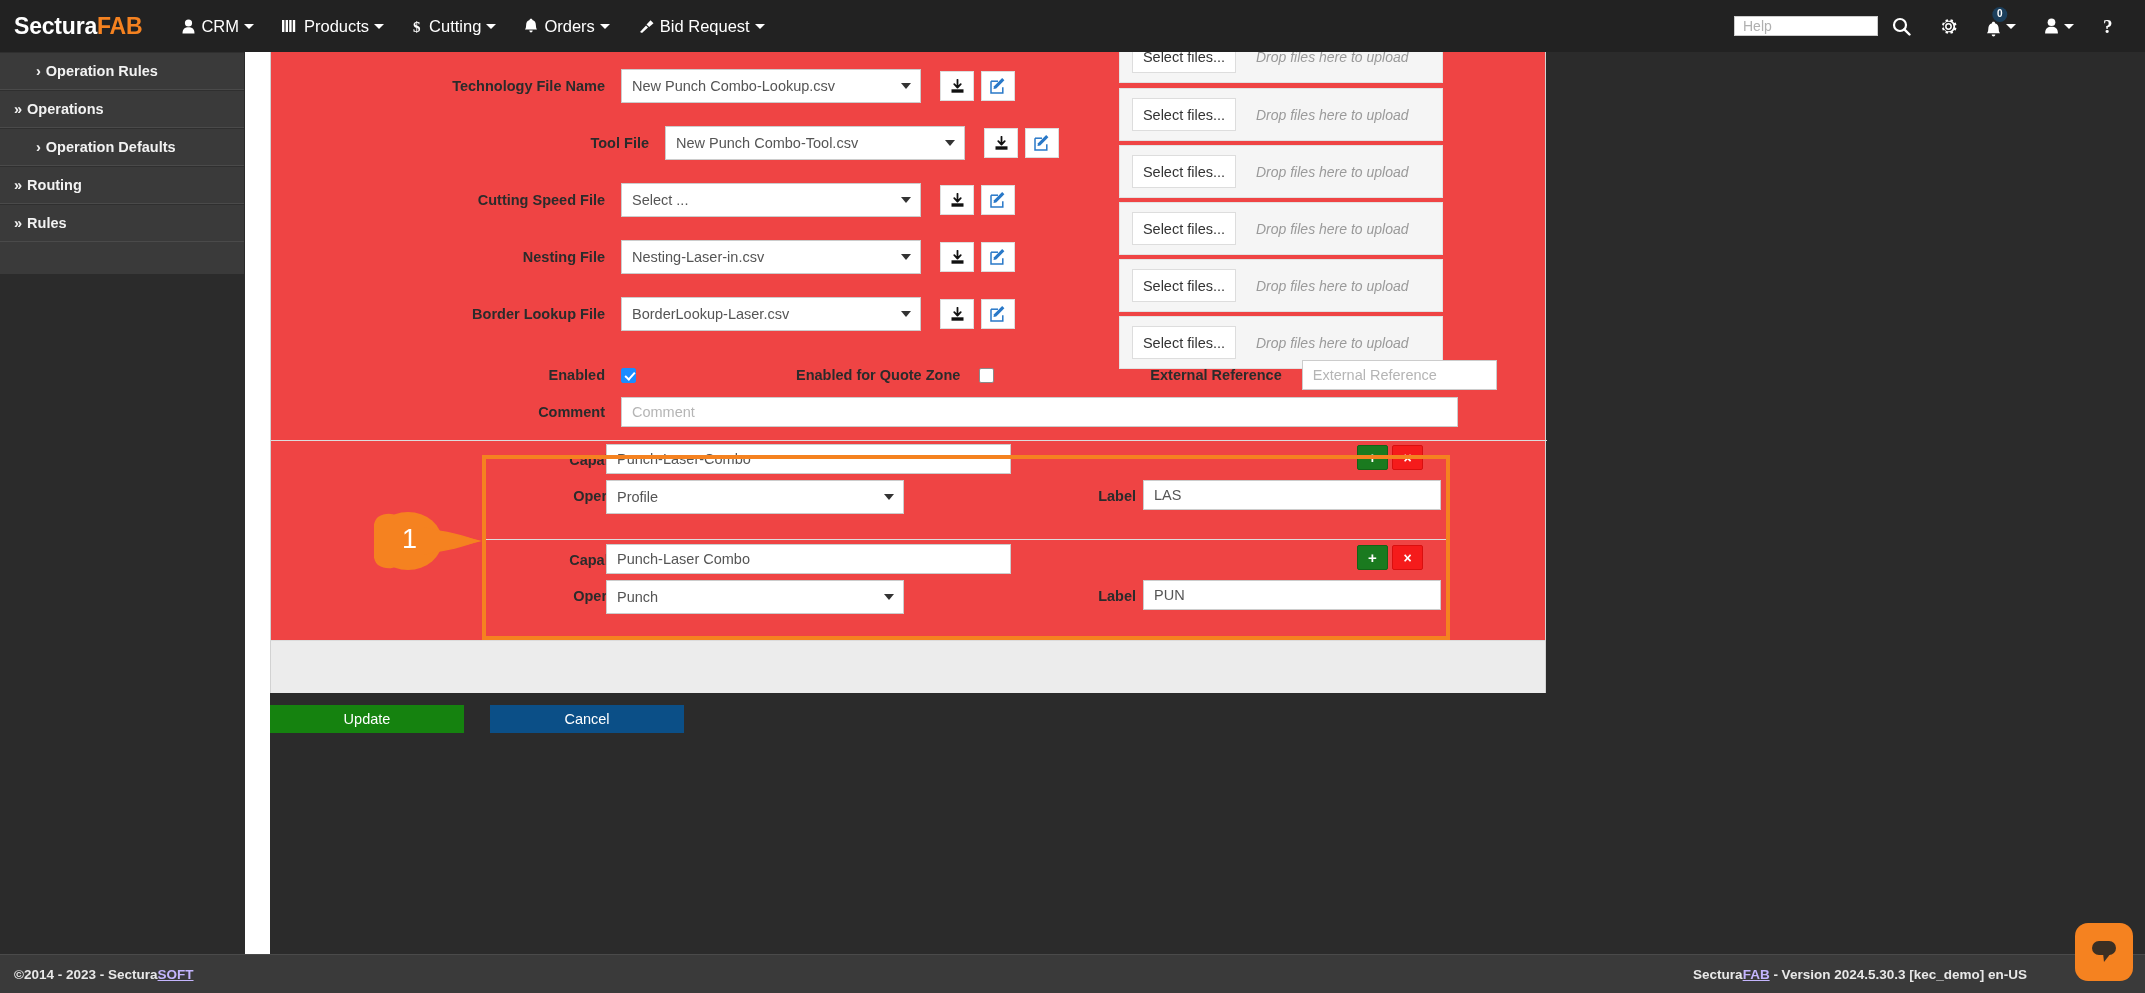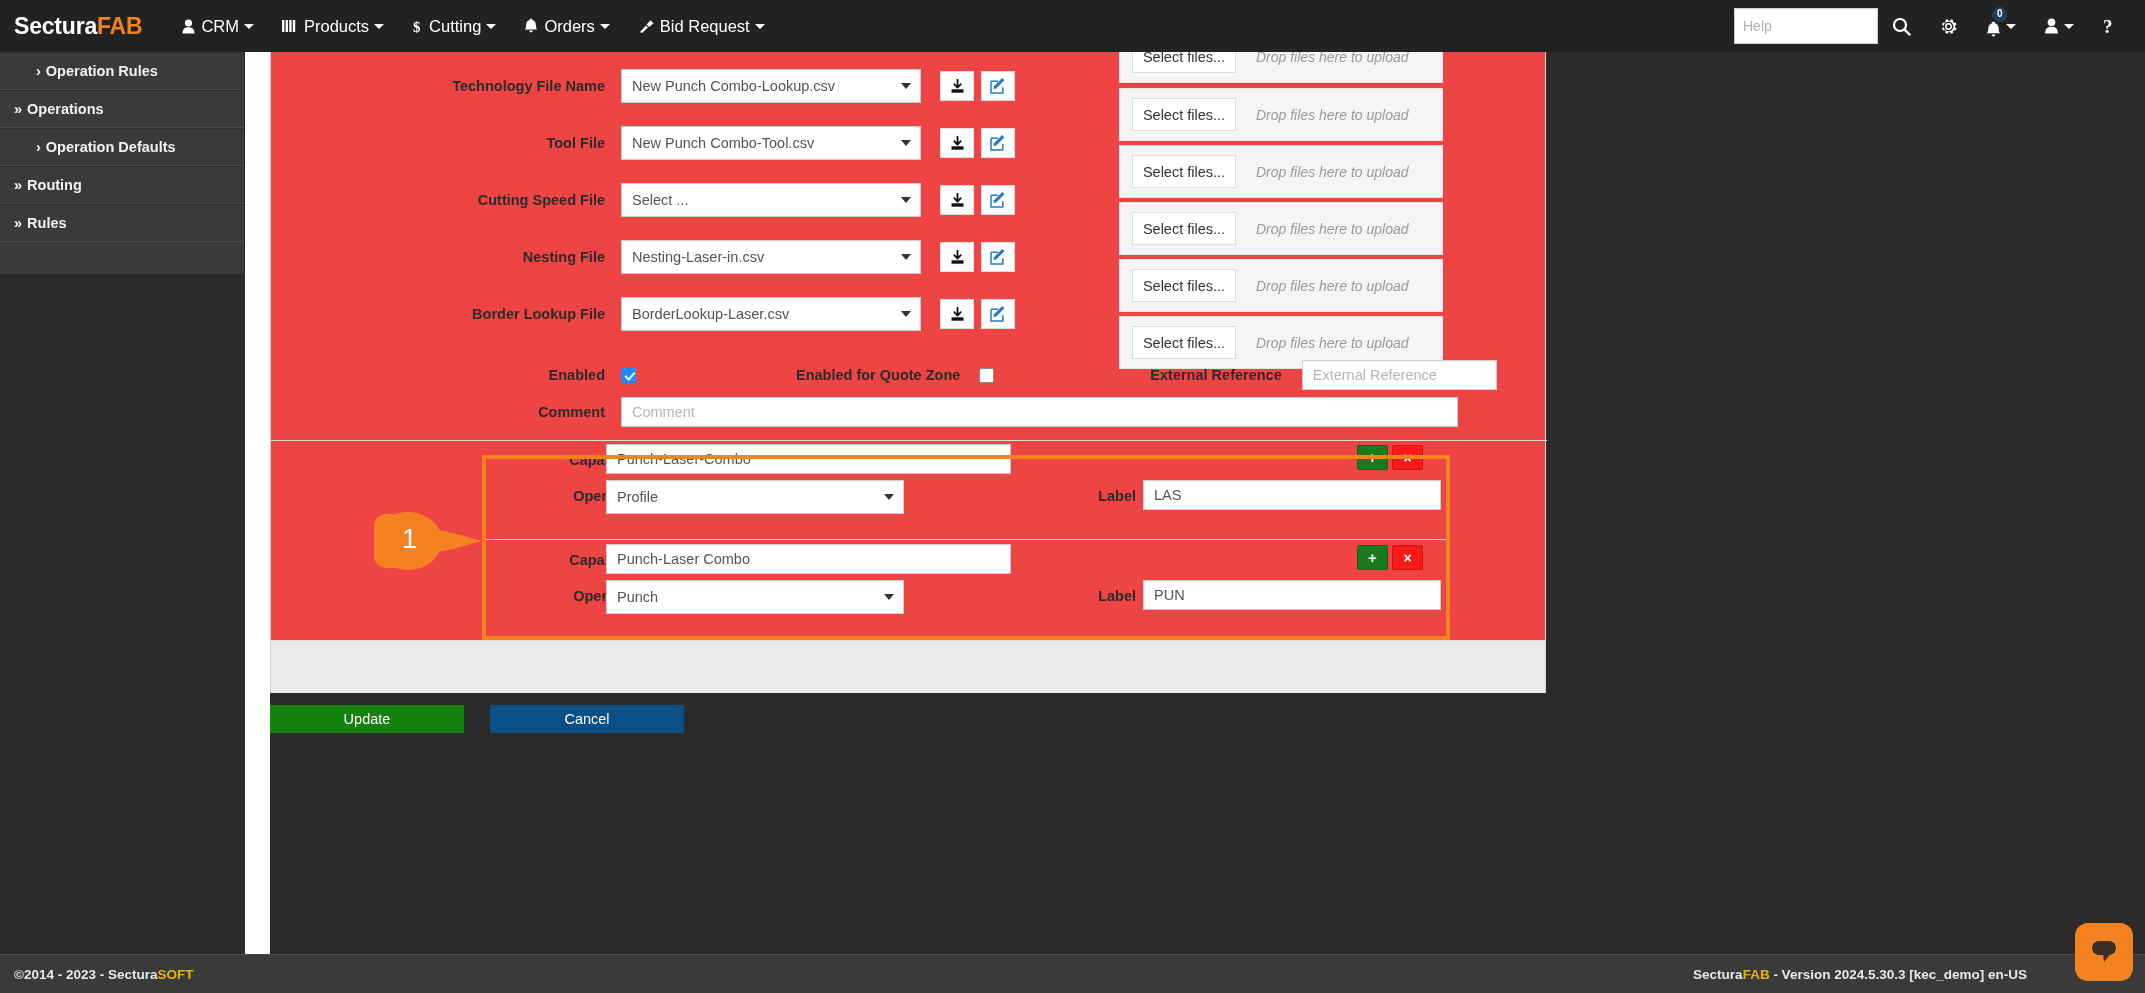--- a/index.html
+++ b/index.html
@@ -38,21 +38,21 @@
     width: 0; height: 0;
     border-left: 5px solid transparent;
     border-right: 5px solid transparent;
     border-top: 5px solid #ffffff;
   }
   #navright {
     margin-left: auto; display: flex; align-items: center;
     padding-right: 16px; height: 52px;
   }
   #helpbox {
-    width: 144px; height: 36px;
+    width: 144px; height: 20px;
     background: #fff; border: 1px solid #ccc;
     font-size: 14px; color: #333; padding: 0 8px;
     outline: none; font-family: "Liberation Sans", sans-serif;
   }
   #helpbox::placeholder { color: #b0b0b0; }
   .iconbtn {
     color: #fff; font-size: 17px;
     padding: 0 14px; height: 52px;
     display: flex; align-items: center; cursor: pointer;
     position: relative;
@@ -264,21 +264,21 @@
   #footer {
     position: absolute; left: 0; bottom: 0;
     width: 2145px; height: 39px;
     background: #3a3a3a;
     border-top: 1px solid #4a4a4a;
     display: flex; align-items: center;
     color: #e8e8e8; font-size: 13.5px;
   }
   #copyright { margin-left: 14px; font-weight: bold; }
   #version { margin-left: auto; margin-right: 118px; font-weight: bold; }
-  #version .accent, #copyright .accent { color: #eab308; }
+  #version .accent, #copyright .accent { color: #c4b5fd; text-decoration: underline; }
 
   #chatbtn {
     position: absolute; right: 12px; bottom: 12px;
     width: 58px; height: 58px;
     background: #f58220; border-radius: 13px;
     display: flex; align-items: center; justify-content: center;
     cursor: pointer; z-index: 60;
   }
 </style>
 </head>
@@ -436,21 +436,21 @@
             <path d="M1 3.2 L8 3.2" stroke="#2878c8" stroke-width="1.5" fill="none"></path>
             <path d="M6.2 10.4 L14.4 2.2 L12.2 0 L4 8.2 L3.5 11 Z" fill="#2878c8"></path>
           </svg>
       </div>
     </div>
     <div class="dropzone" style="left:848px; top:36px;">
       <div class="selfiles">Select files...</div>
       <div class="dropmsg">Drop files here to upload</div>
     </div>
 
-    <div class="frow" style="top:74px;">
+    <div class="frow" style="top:74px;margin-left:44px;">
       <div class="flabel">Tool File</div>
       <div class="fselect">
         <span>New Punch Combo-Tool.csv</span>
         <span class="scaret"></span>
       </div>
       <div class="sqbtn" style="margin-left:19px;">
         <svg width="15" height="15" viewBox="0 0 15 15">
             <path d="M7.5 0.8 L7.5 7.6 M4.3 5.2 L7.5 8.6 L10.7 5.2" stroke="#111" stroke-width="1.8" fill="none" stroke-linecap="round" stroke-linejoin="round"></path>
             <rect x="1.5" y="10.3" width="12" height="3.4" fill="#111"></rect>
           </svg>

